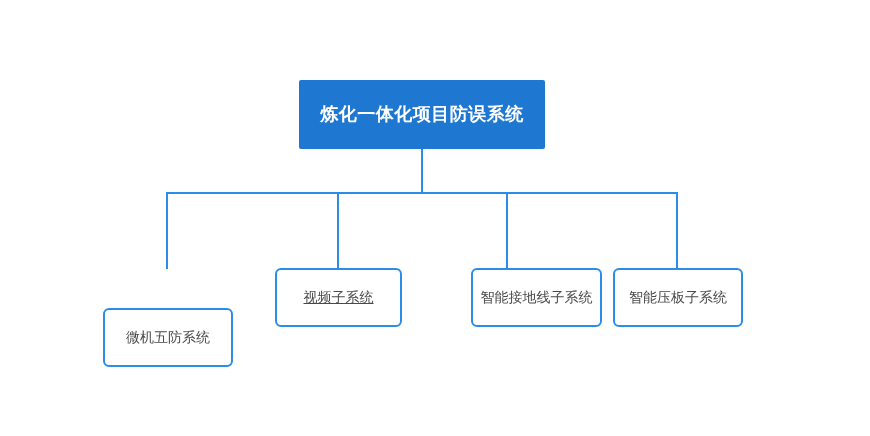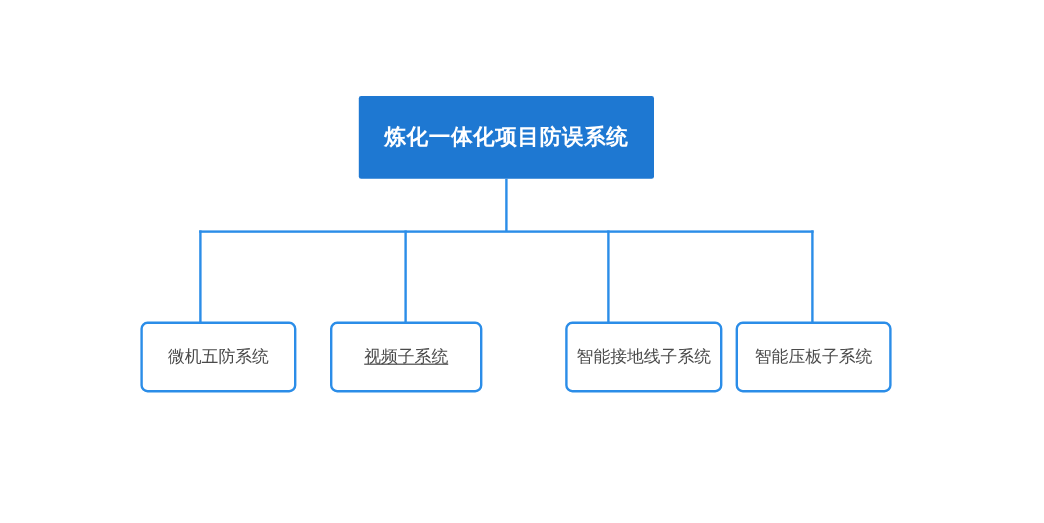--- a/index.html
+++ b/index.html
@@ -37,21 +37,21 @@
   }
   .node.child {
     top: 268px;
     height: 59px;
     background: var(--node-fill, #ffffff);
     border: 2px solid var(--node-border, #2b8de8);
     border-radius: 6px;
     color: var(--node-text, #4a4a4a);
     font-size: 14px;
   }
-  .node.child-1 { left: 117px; width: 130px; }
+  .node.child-1 { left: 103px; width: 130px; margin-top: 40px; }
   .node.child-2 { left: 275px; width: 127px; text-decoration: underline; }
   .node.child-3 { left: 443px; width: 131px; margin-left: 28px; }
   .node.child-4 { left: 613px; width: 130px; }
 
   .line {
     position: absolute;
     background: var(--line, #2b8de8);
   }
   .line.stem  { left: 421px; top: 149px; width: 2px; height: 44px; }
   .line.bus   { left: 166px; top: 192px; width: 512px; height: 2px; }

